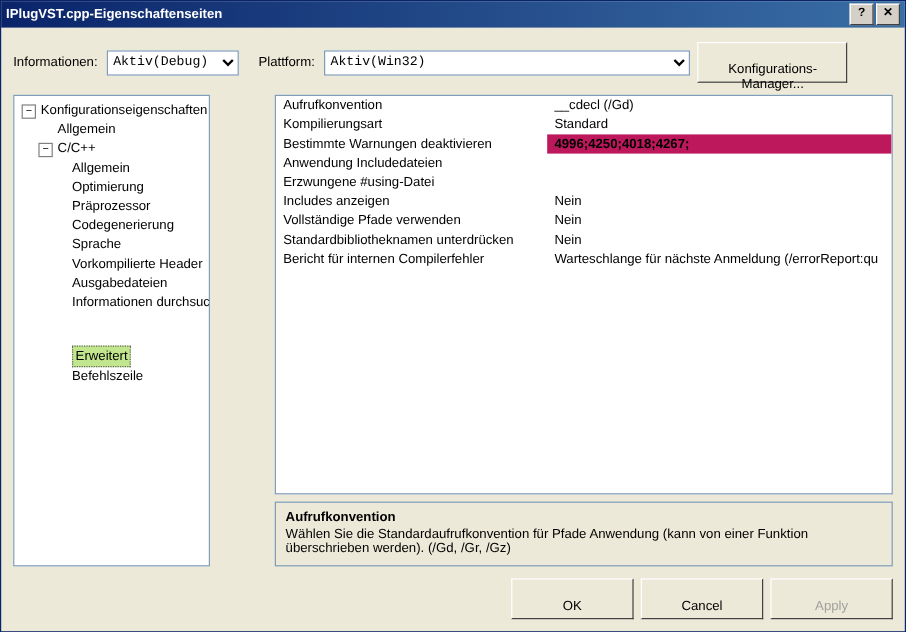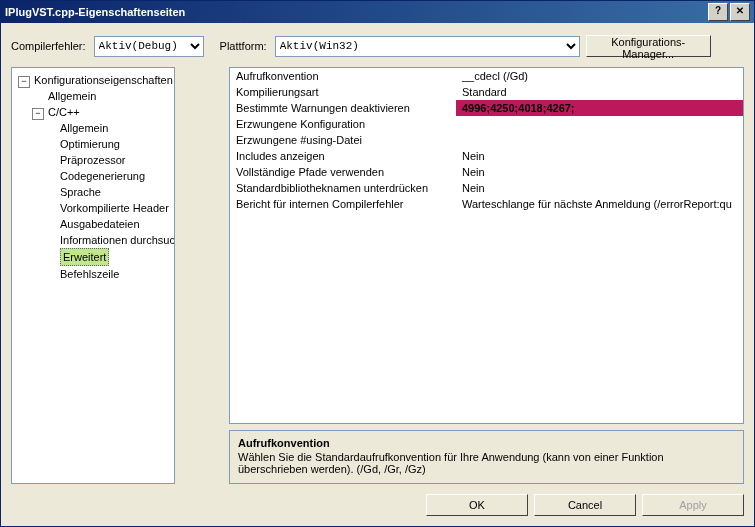--- a/index.html
+++ b/index.html
@@ -59,21 +59,21 @@
   border: 1px solid #7f9db9;
 }
 .sel-cfg { width: 110px; }
 .sel-plat { width: 305px; }
 .btn {
   background: #ece9d8;
   border: 1px solid #404040;
   border-top-color: #fff;
   border-left-color: #fff;
   height: 22px;
-  padding: 0 10px;
+  padding: 16px 10px;
   font-family: Tahoma, sans-serif;
   font-size: 11px;
   cursor: default;
 }
 .btn-kfg { width: 125px; }
 .body {
   flex: 1;
   display: flex;
   padding: 4px 10px 4px 10px;
   gap: 8px;
@@ -103,20 +103,21 @@
   margin-right: 4px;
   background: #fff;
 }
 .lvl1 { padding-left: 18px; }
 .lvl2 { padding-left: 46px; }
 .tree-sel {
   background: #c1e68d;
   border: 1px dotted #666;
   padding: 0 2px;
   display: inline-block;
+  margin-top: 28px;
 }
 .rightpane {
   flex: 1;
   display: flex;
   flex-direction: column;
   min-width: 0;
   padding-left: 46px;
 }
 .grid {
   flex: 1;
@@ -168,21 +169,21 @@
 
 <div class="window">
 
   <div class="titlebar">
     <span class="title">IPlugVST.cpp-Eigenschaftenseiten</span>
     <span class="tbtn">?</span>
     <span class="tbtn">✕</span>
   </div>
 
   <div class="toprow">
-    <label>Compilerfehler:</label>
+    <label>Informationen:</label>
     <select class="cfg sel-cfg">
       <option>Aktiv(Debug)</option>
     </select>
     <label style="margin-left:10px">Plattform:</label>
     <select class="cfg sel-plat">
       <option>Aktiv(Win32)</option>
     </select>
     <button class="btn btn-kfg">Konfigurations-Manager...</button>
   </div>
 
@@ -215,21 +216,21 @@
           </div>
         <div class="grow">
             <div class="lbl">Kompilierungsart</div>
             <div class="val">Standard</div>
           </div>
         <div class="grow">
             <div class="lbl">Bestimmte Warnungen deaktivieren</div>
             <div class="val val-hl">4996;4250;4018;4267;</div>
           </div>
         <div class="grow">
-            <div class="lbl">Erzwungene Konfiguration</div>
+            <div class="lbl">Anwendung Includedateien</div>
             <div class="val"></div>
           </div>
         <div class="grow">
             <div class="lbl">Erzwungene #using-Datei</div>
             <div class="val"></div>
           </div>
         <div class="grow">
             <div class="lbl">Includes anzeigen</div>
             <div class="val">Nein</div>
           </div>
@@ -241,21 +242,21 @@
             <div class="lbl">Standardbibliotheknamen unterdrücken</div>
             <div class="val">Nein</div>
           </div>
         <div class="grow">
             <div class="lbl">Bericht für internen Compilerfehler</div>
             <div class="val">Warteschlange für nächste Anmeldung (/errorReport:qu</div>
           </div>
       </div>
       <div class="helpbox">
         <div class="ht">Aufrufkonvention</div>
-        <div>Wählen Sie die Standardaufrufkonvention für Ihre Anwendung (kann von einer Funktion überschrieben werden).     (/Gd, /Gr, /Gz)</div>
+        <div>Wählen Sie die Standardaufrufkonvention für Pfade Anwendung (kann von einer Funktion überschrieben werden).     (/Gd, /Gr, /Gz)</div>
       </div>
     </div>
   </div>
 
   <div class="footer">
     <button class="btn">OK</button>
     <button class="btn">Cancel</button>
     <button class="btn disabled">Apply</button>
   </div>
 

